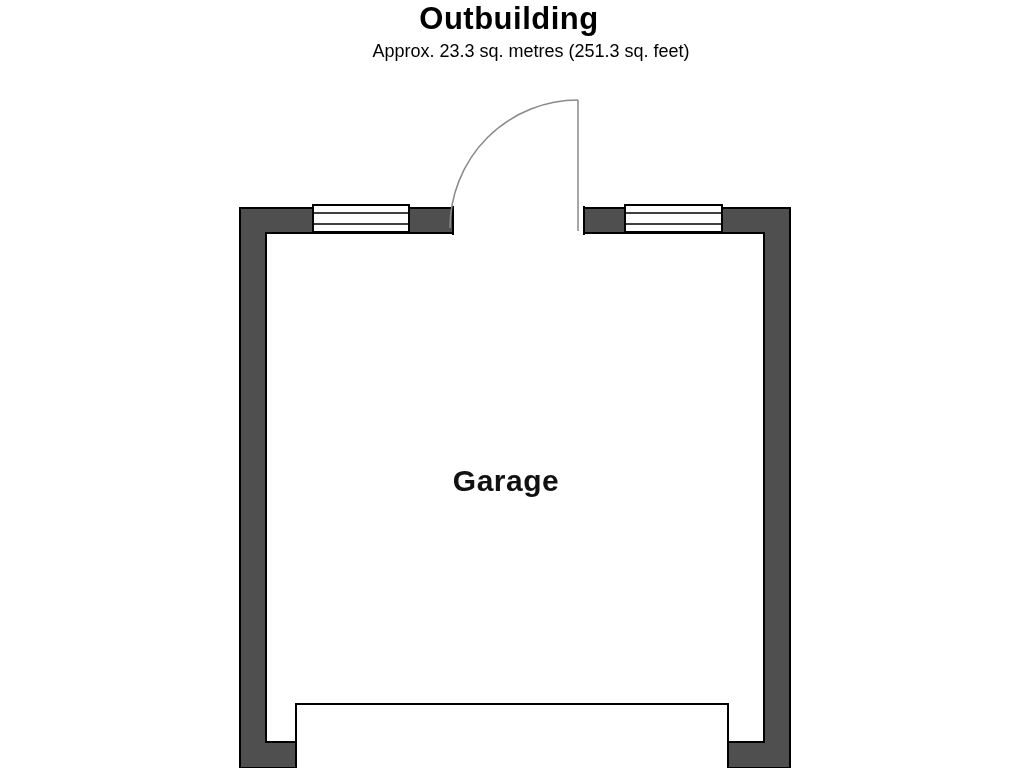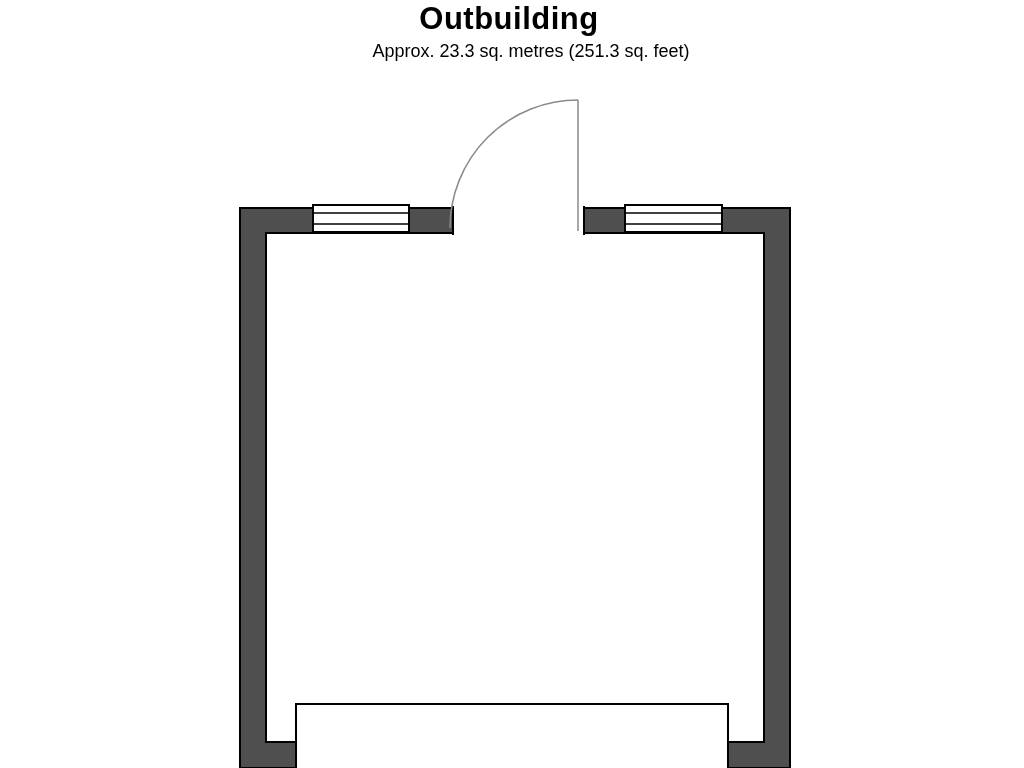--- a/index.html
+++ b/index.html
@@ -86,14 +86,15 @@
 
     <g>
       <rect x="625" y="205" width="97" height="27" stroke="#000000" stroke-width="2" fill="#ffffff"></rect>
       <line x1="625" y1="213" x2="722" y2="213" stroke="#000000" stroke-width="1.5"></line>
       <line x1="625" y1="224" x2="722" y2="224" stroke="#000000" stroke-width="1.5"></line>
     </g>
 
     <rect x="296" y="704" width="432" height="68" stroke="#000000" stroke-width="2" fill="#ffffff"></rect>
   </svg>
 
+  <div class="room-label">Garage</div>
 
 </div>
 
 </body></html>

